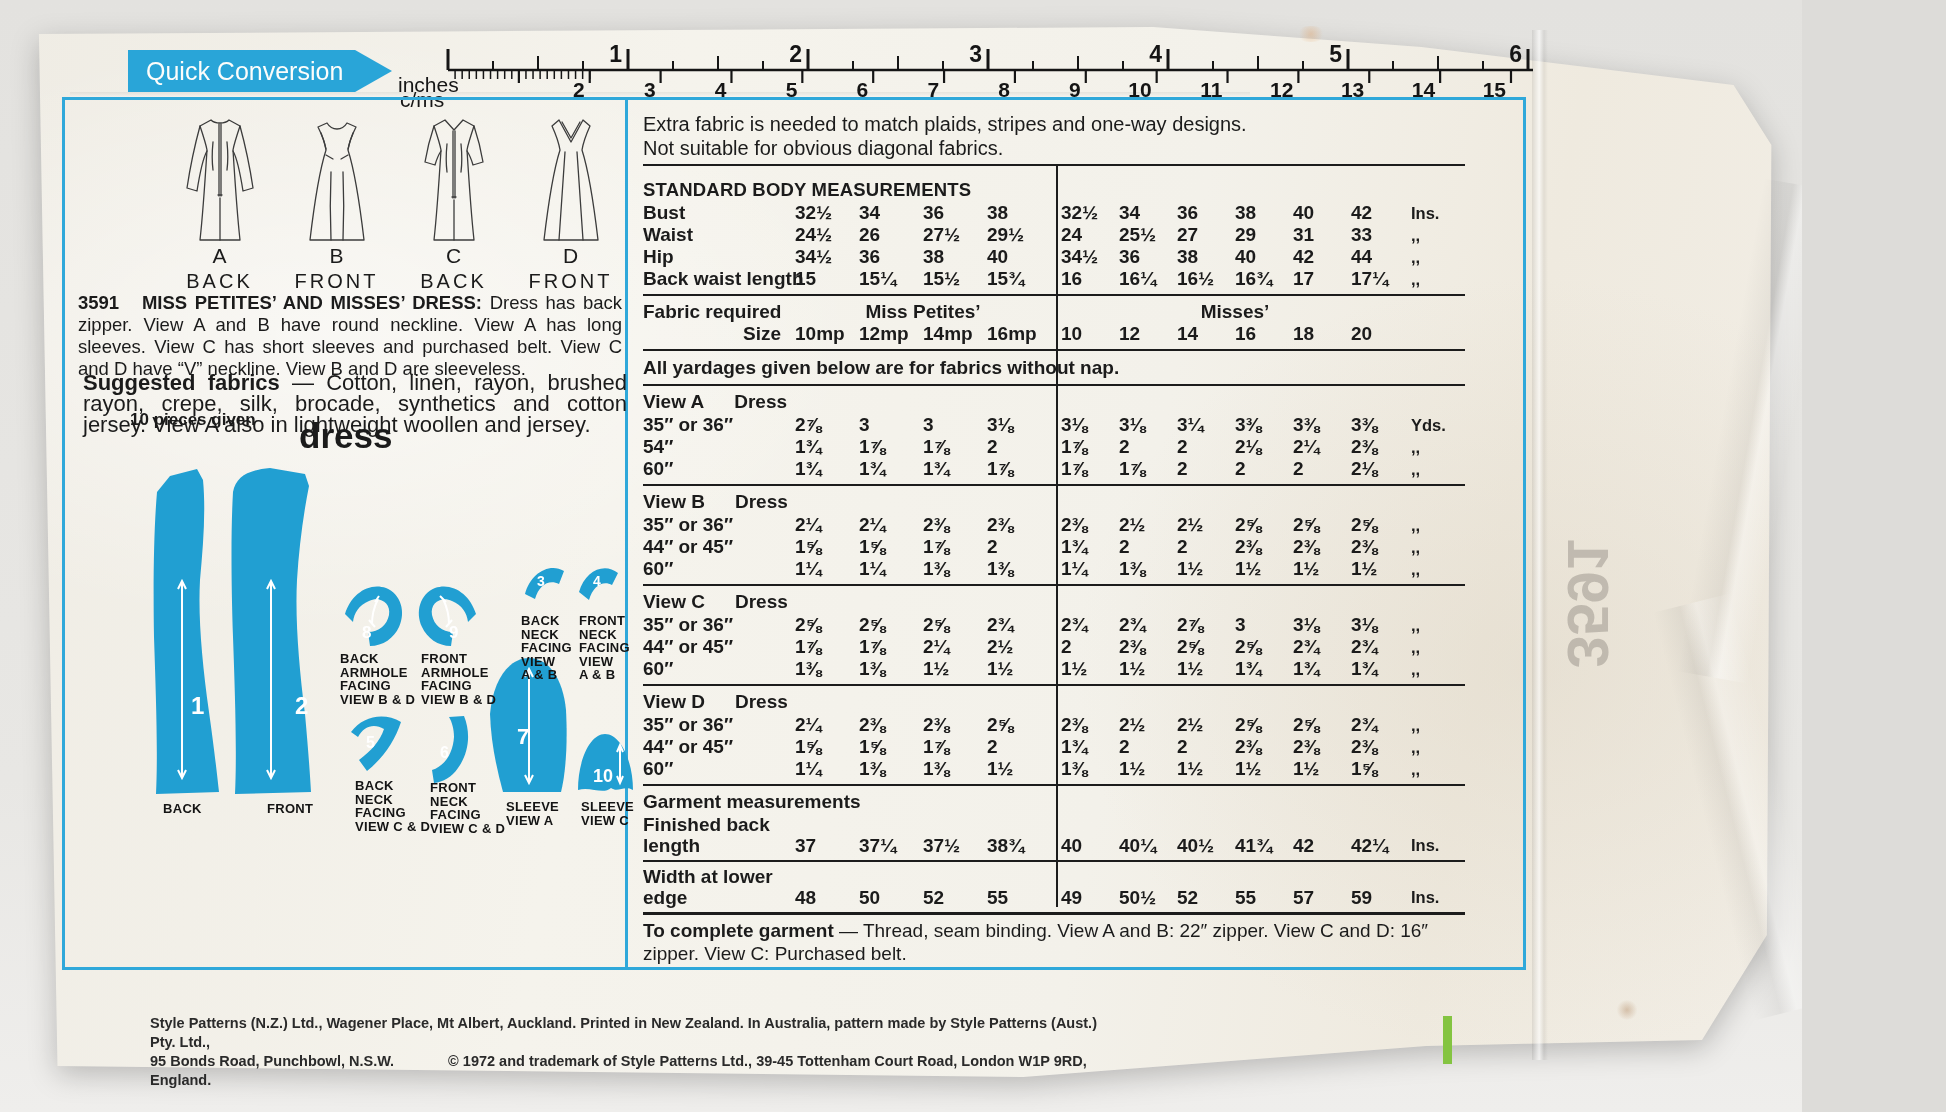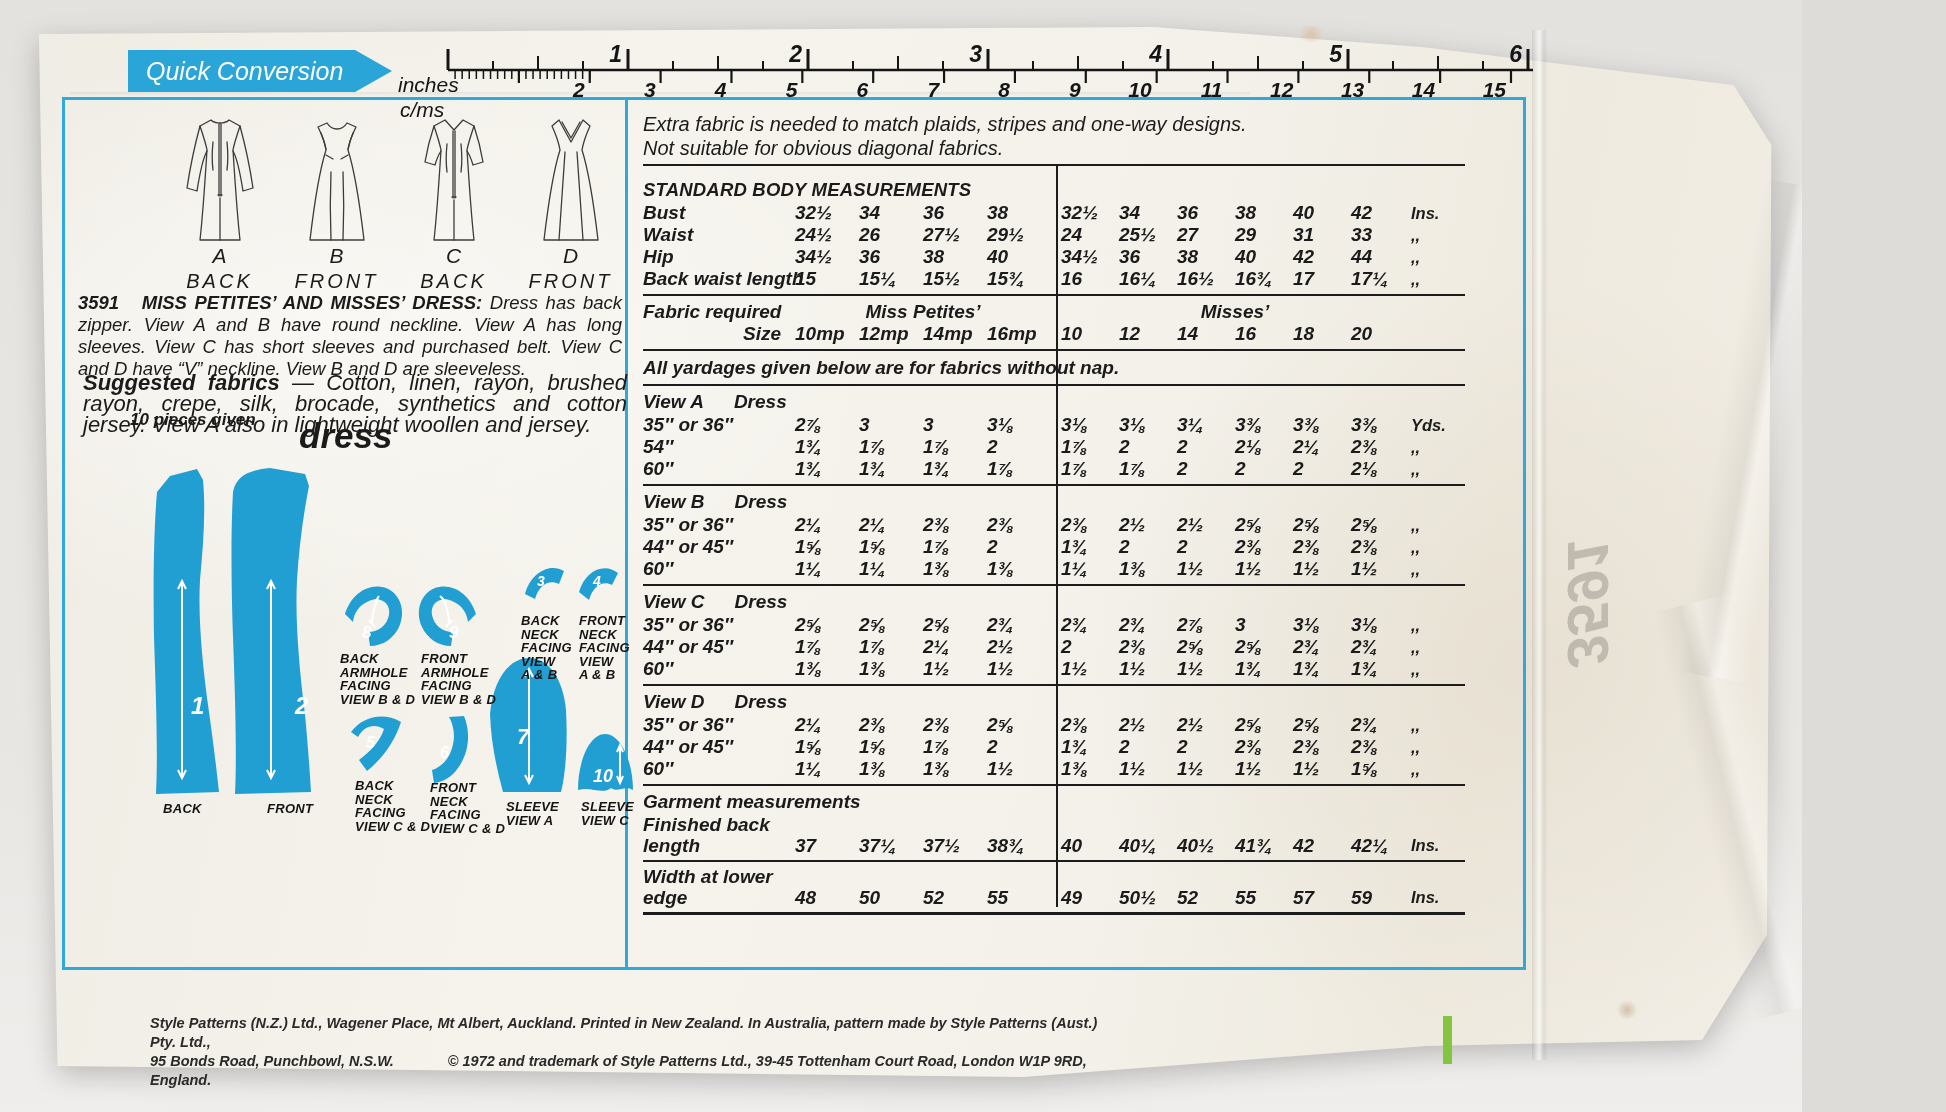--- a/index.html
+++ b/index.html
@@ -1,18 +1,18 @@
 <!DOCTYPE html>
 <html><head>
 <meta charset="utf-8">
 <style>
   * { margin:0; padding:0; box-sizing:border-box; }
   body { background:#dddcd9; font-family:"Liberation Sans", sans-serif; color:#1b1b1b; }
   .scene { position:relative; width:1802px; height:1112px; overflow:hidden;
-           background:linear-gradient(180deg,#e3e2df 0%,#e8e7e4 70%,#efeeec 100%);font-style:italic; }
+           background:linear-gradient(180deg,#e3e2df 0%,#e8e7e4 70%,#efeeec 100%); }
 
   .paper-wrap { position:absolute; inset:0; filter:drop-shadow(0 8px 14px rgba(0,0,0,.22)); }
   .paper { position:absolute; inset:0;
     background:
       radial-gradient(ellipse 900px 500px at 18% 30%, rgba(255,255,255,.55), transparent 60%),
       radial-gradient(ellipse 700px 600px at 85% 60%, rgba(221,212,195,.45), transparent 65%),
       linear-gradient(100deg,#efece4 0%, #f5f3ec 35%, #f3f1ea 62%, #efeadf 80%, #f2eee6 100%);
     clip-path:polygon(2.16% 3.06%, 63.98% 2.43%, 78.88% 4.23%, 96.2% 7.64%, 98.3% 13.04%,
                       98.05% 84.08%, 94.45% 93.52%, 79.14% 94.06%, 56.78% 96.85%, 3.19% 95.86%);
   }
@@ -31,21 +31,21 @@
     background:radial-gradient(circle, rgba(226,140,60,.28), transparent 70%); }
   .stain3 { left:1870px; top:140px; width:26px; height:22px; border-radius:50%;
     background:radial-gradient(circle, rgba(210,120,60,.22), transparent 70%); }
 
   
   .qc-banner { position:absolute; left:128px; top:50px; width:264px; height:42px;
     background:#29a5d8; color:#fdfdfb; font-size:25px; line-height:42px; padding-left:18px;
     clip-path:polygon(0 0, 86% 0, 100% 50%, 86% 100%, 0 100%); }
   .ruler-unit { position:absolute; font-size:21px; color:#161616;margin-top:29px; }
   .u-in { left:398px; top:44px; }
-  .u-cm { left:400px; top:69px; }
+  .u-cm { left:400px; top:59px; }
   .ruler-svg { position:absolute; left:388px; top:40px; }
 
   
   .content-box { position:absolute; left:62px; top:97px; width:1464px; height:873px;
     border:3px solid #2fa8da; }
   .col-divider { position:absolute; left:560px; top:0; width:3px; height:100%; background:#2fa8da; }
 
   
   .figures-row { position:absolute; left:96px; top:10px; width:470px; display:flex; }
   .fig-col { width:117px; text-align:center; }
@@ -670,20 +670,24 @@
             <div>49</div>
             <div>50½</div>
             <div>52</div>
             <div>55</div>
             <div>57</div>
             <div>59</div>
             <div class="unit">Ins.</div>
           </div>
         </div>
       <div class="rule heavy" id="heavyRule"></div>
+      <div class="complete">
+        <b>To complete garment</b>
+        <span>— Thread, seam binding. View A and B: 22″ zipper. View C and D: 16″ zipper. View C: Purchased belt.</span>
+      </div>
     </div>
   </div>
 
   <div class="footer">
     <div>Style Patterns (N.Z.) Ltd., Wagener Place, Mt Albert, Auckland. Printed in New Zealand. In Australia, pattern made by Style Patterns (Aust.) Pty. Ltd.,</div>
     <div>
       <span>95 Bonds Road, Punchbowl, N.S.W.</span><span class="gap"></span><span>© 1972 and trademark of Style Patterns Ltd., 39-45 Tottenham Court Road, London W1P 9RD, England.</span>
     </div>
   </div>
 

